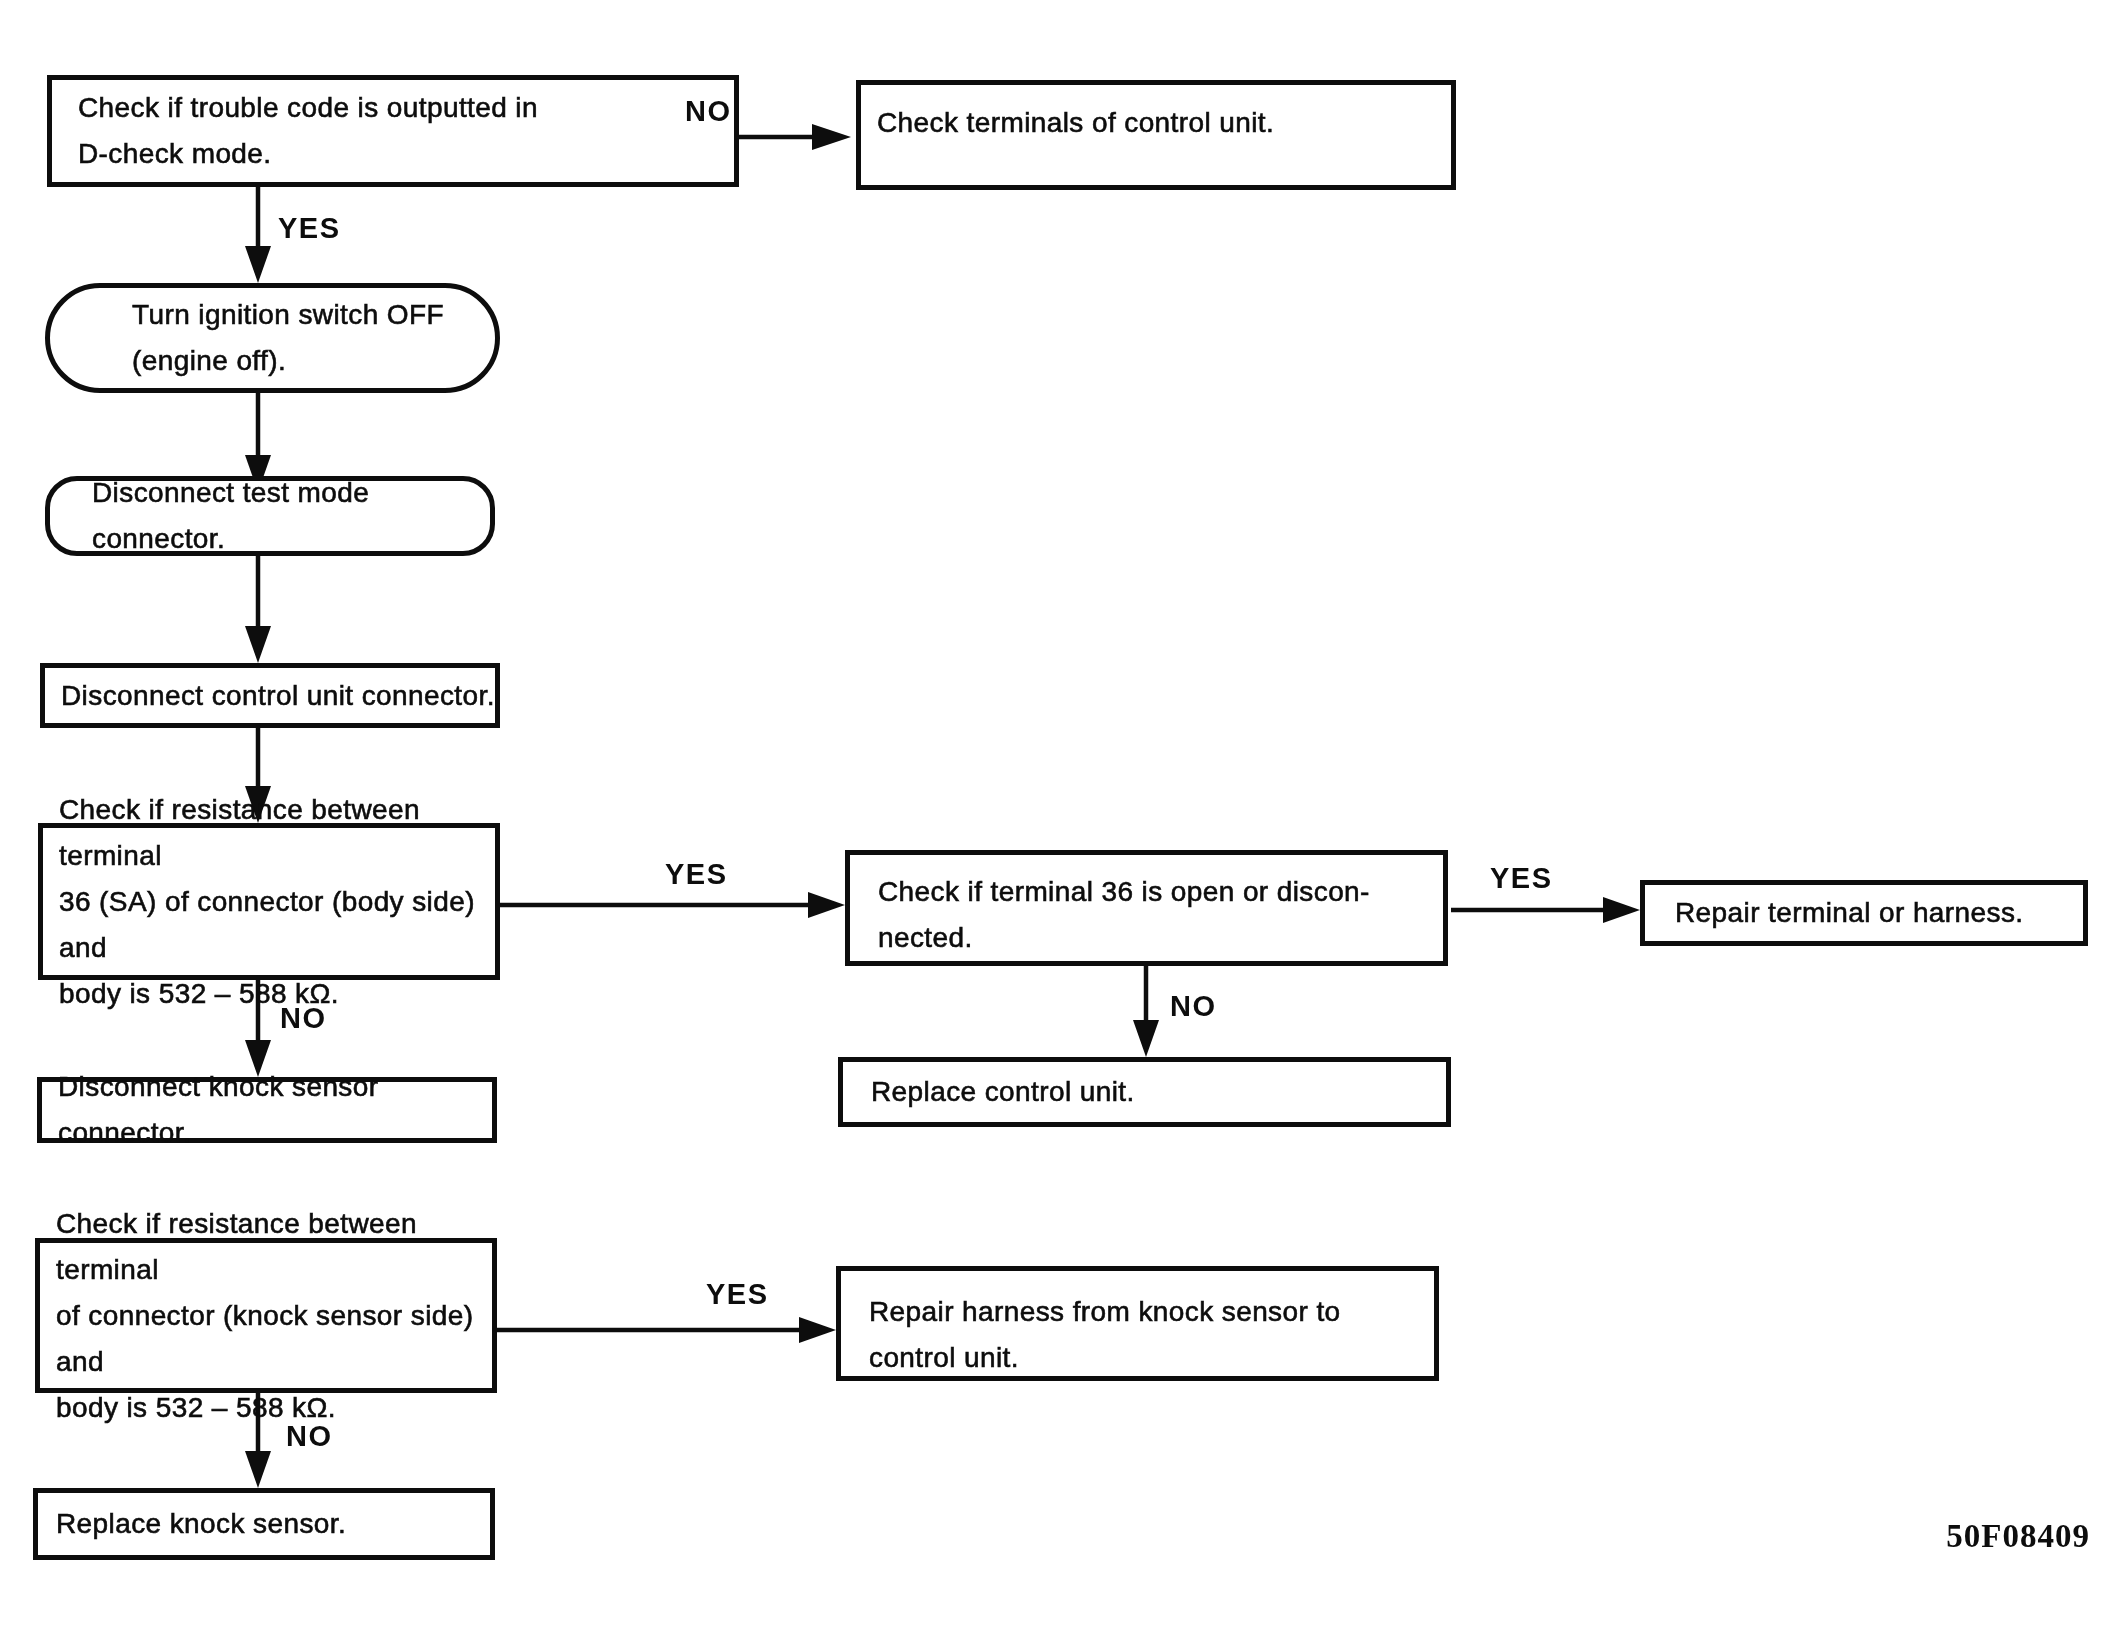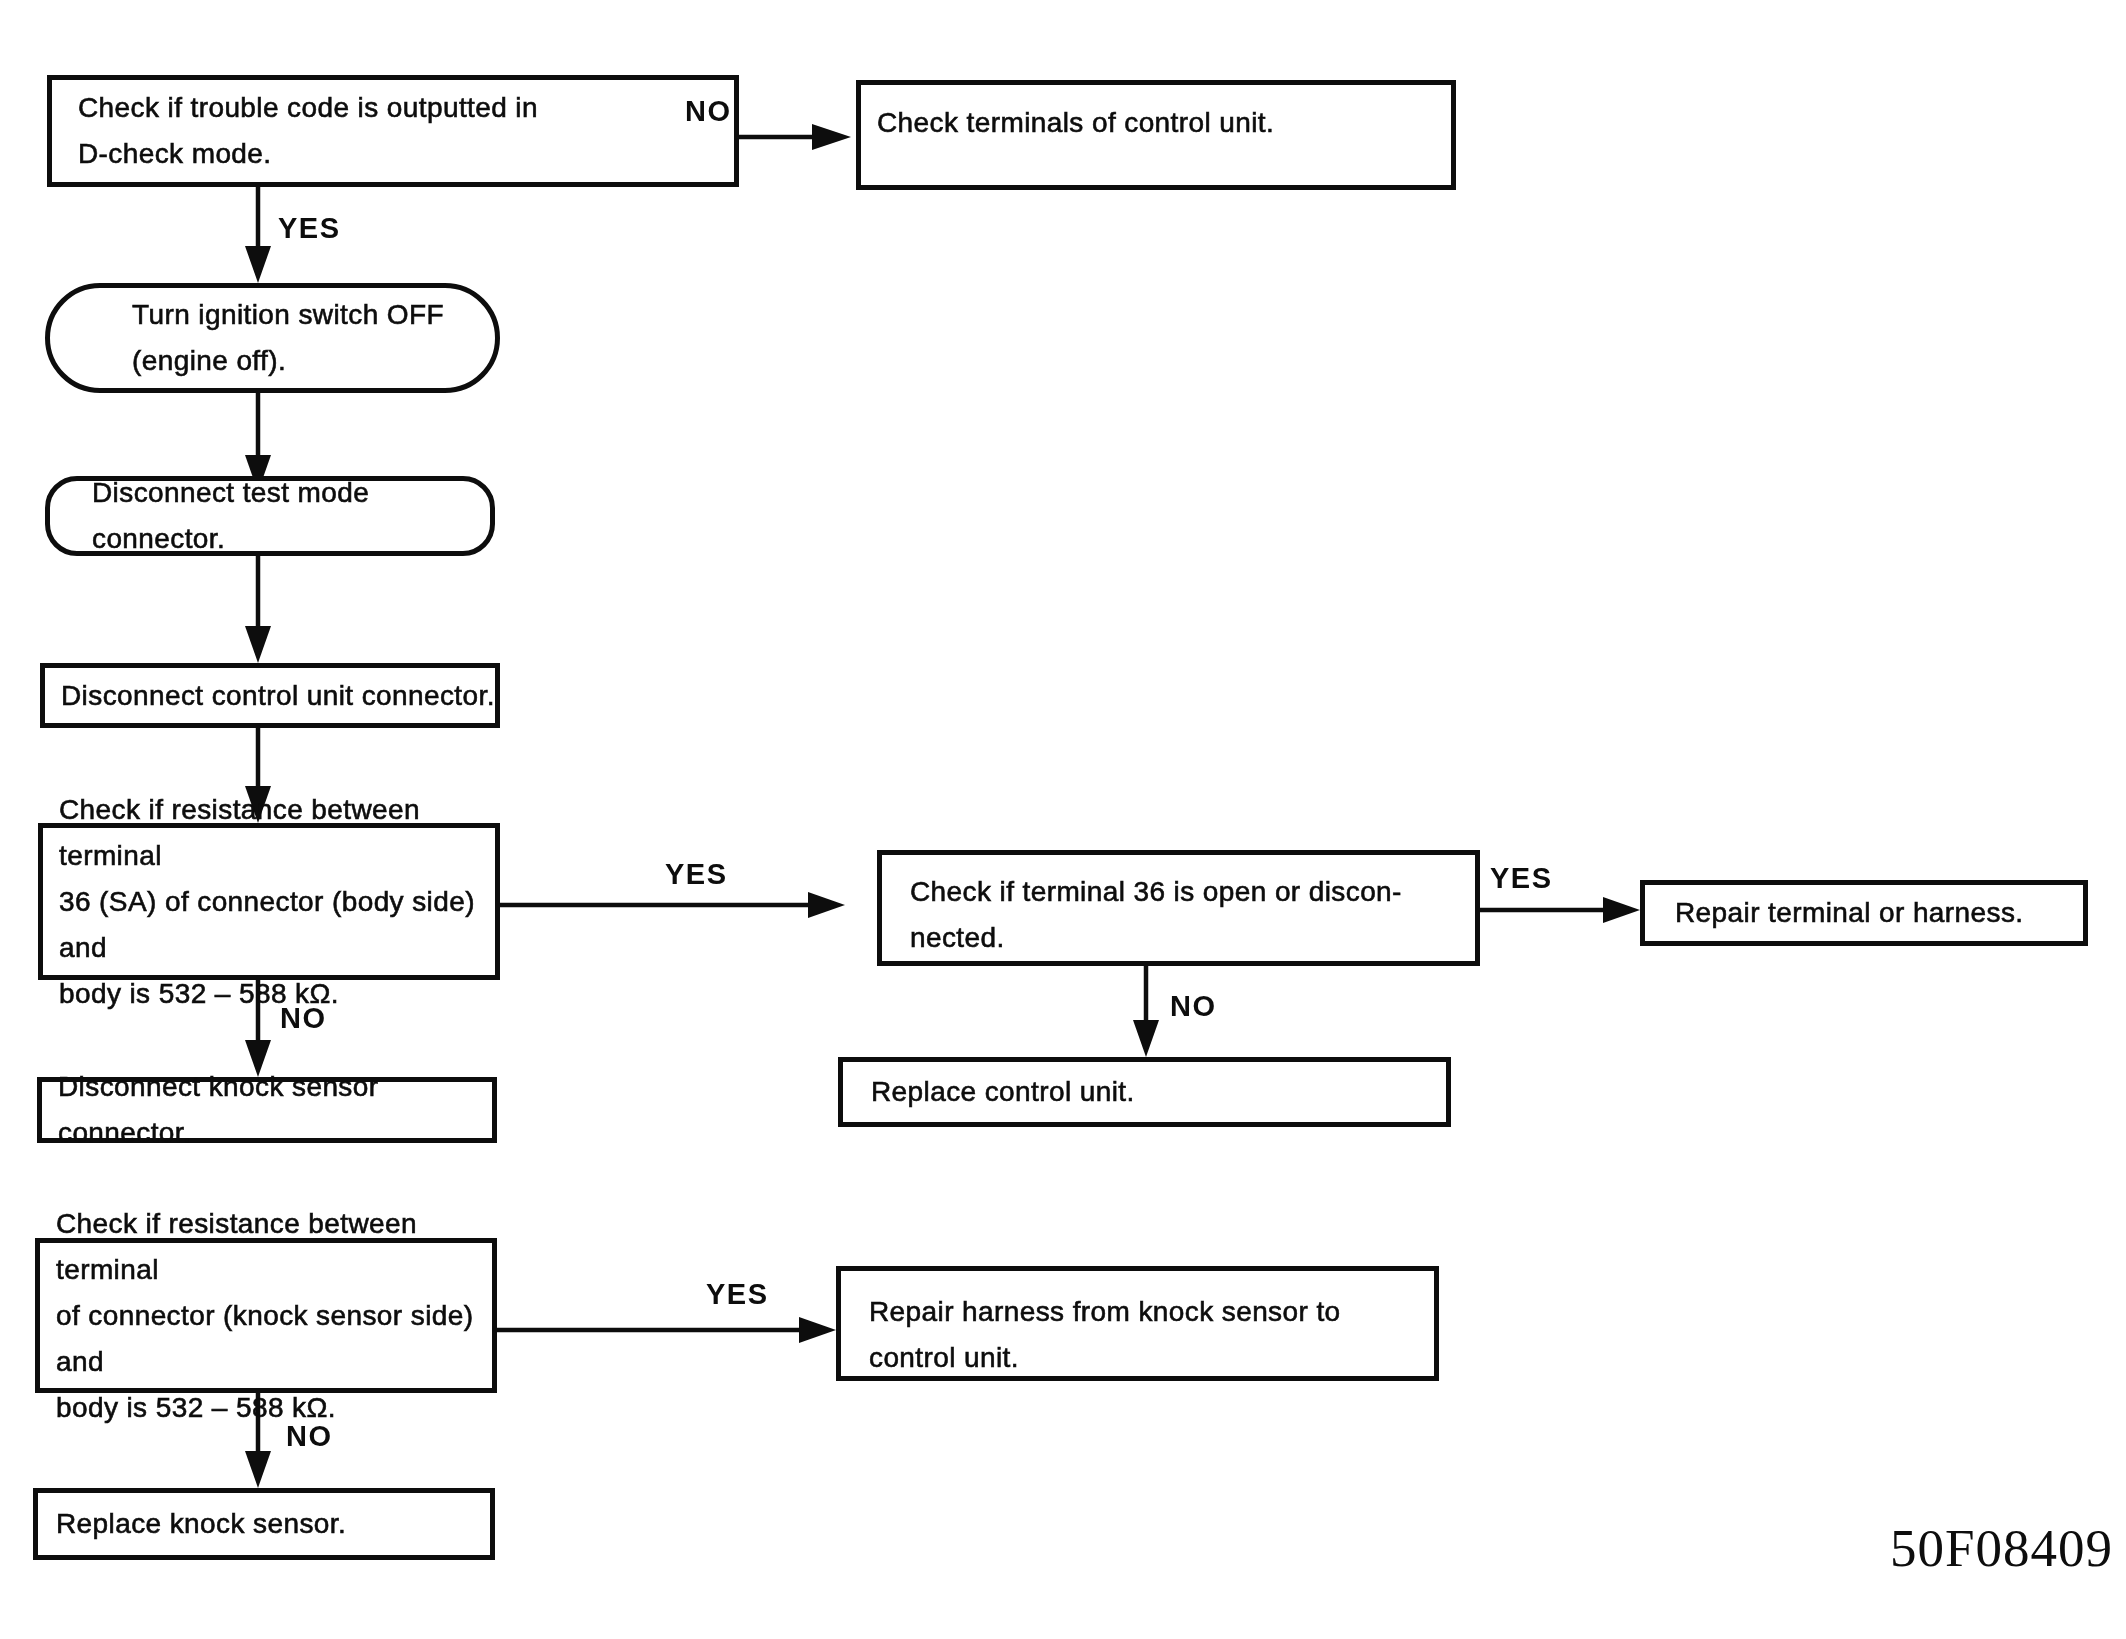--- a/index.html
+++ b/index.html
@@ -38,22 +38,22 @@
     letter-spacing: 1.5px;
     color: #0d0d0d;
   }
   .fig-code {
     position: absolute;
     left: 1890px;
     top: 1518px;
     width: 200px;
     text-align: right;
     font-family: "Liberation Serif", "DejaVu Serif", serif;
-    font-weight: normal;
-    font-size: 53px;
+    font-weight: bold;
+    font-size: 33px;
     letter-spacing: 1px;
     color: #0d0d0d;
   }
   svg.connectors {
     position: absolute;
     left: 0; top: 0;
     width: 2126px; height: 1639px;
     pointer-events: none;
   }
   svg.connectors line { stroke: #0d0d0d; stroke-width: 4.5; }
@@ -157,21 +157,21 @@
   </div>
 
   <div class="node" style="left:33px; top:1488px; width:462px; height:72px; padding-left:18px;">
     <div class="node-text">Replace knock sensor.</div>
   </div>
 
   <div class="node top-align" style="left:856px; top:80px; width:600px; height:110px; padding-left:16px; padding-top:15px;">
     <div class="node-text">Check terminals of control unit.</div>
   </div>
 
-  <div class="node top-align" style="left:877px; top:850px; width:603px; height:116px; padding-left:28px; padding-top:14px;">
+  <div class="node top-align" style="left:845px; top:850px; width:603px; height:116px; padding-left:28px; padding-top:14px;">
     <div class="node-text">Check if terminal 36 is open or discon-
 nected.</div>
   </div>
 
   <div class="node" style="left:838px; top:1057px; width:613px; height:70px; padding-left:28px;">
     <div class="node-text">Replace control unit.</div>
   </div>
 
   <div class="node top-align" style="left:836px; top:1266px; width:603px; height:115px; padding-left:28px; padding-top:18px;">
     <div class="node-text">Repair harness from knock sensor to

